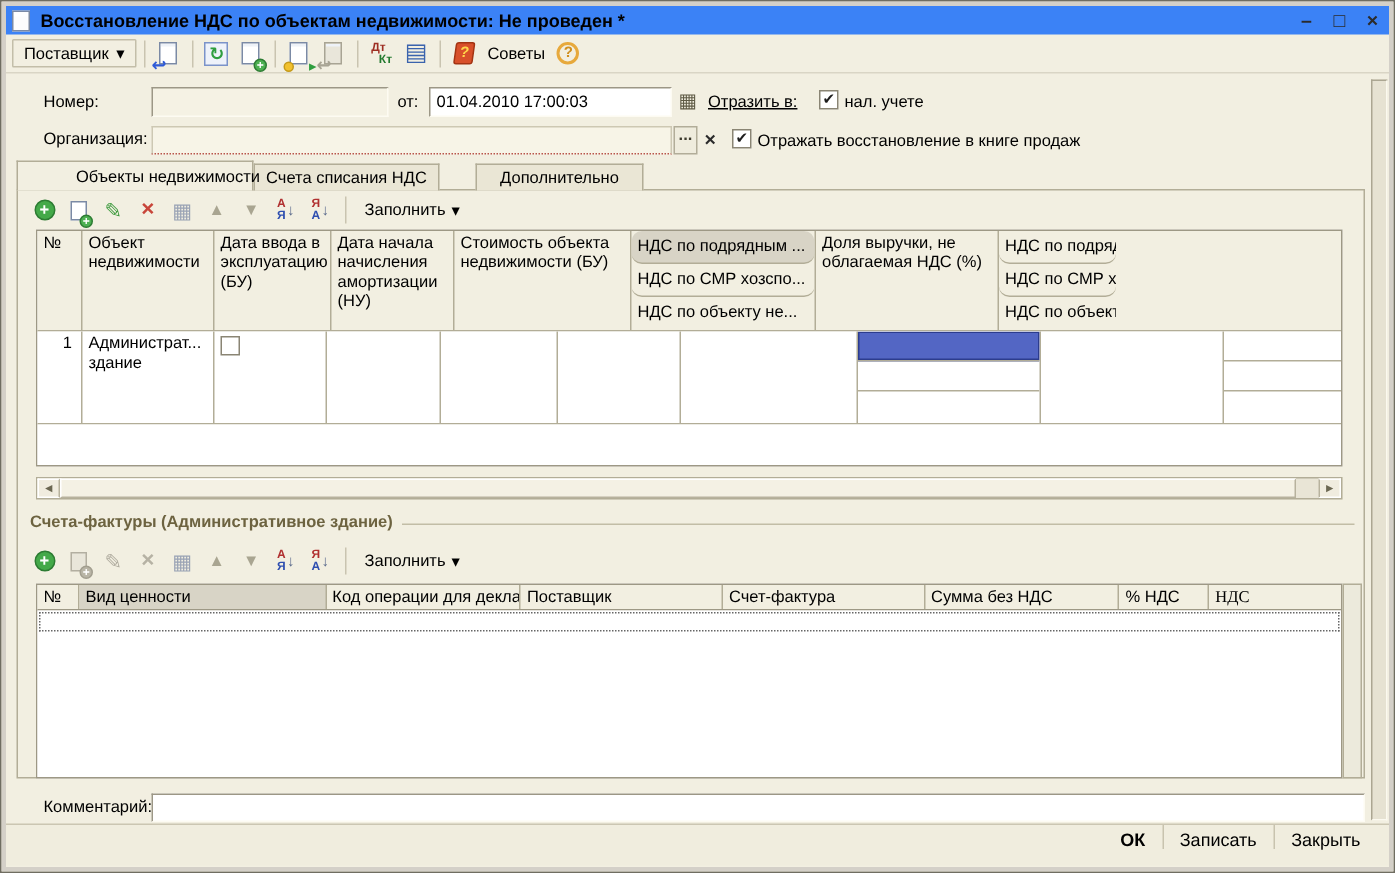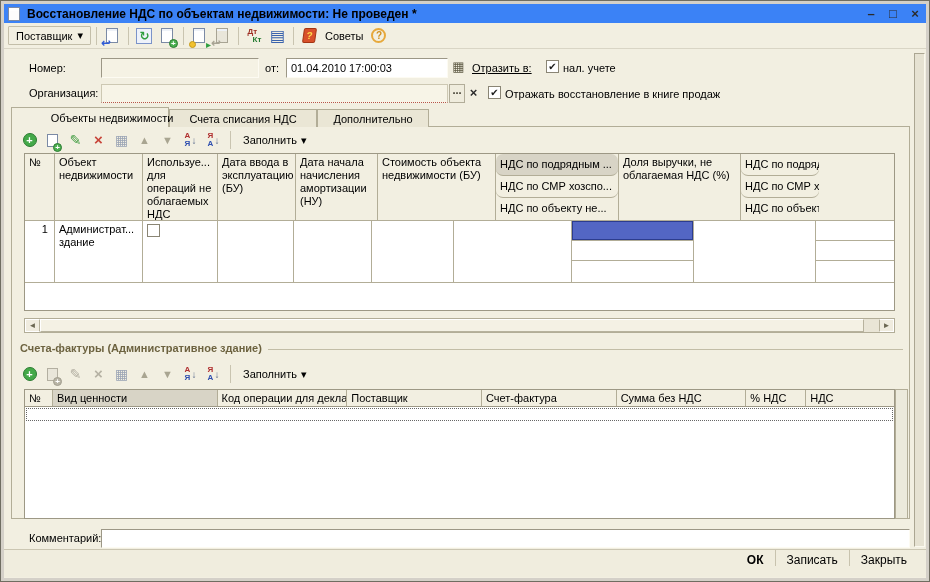--- a/index.html
+++ b/index.html
@@ -132,21 +132,21 @@
   .formscroll { position:absolute; left:913px; top:52px; width:11px; height:494px;
     background:#e6e2d2; border:1px solid; border-color:#aba692 #fbf9ef #fbf9ef #aba692; }
 
   
   .grp { position:absolute; left:8px; top:215px; right:6px; display:flex; align-items:center; gap:6px;
     font-weight:bold; color:#6d6340; }
   .grp .line { flex:1; height:1px; background:#c2bda6; margin-top:2px; }
   .tbl2 { position:absolute; left:12px; top:262px; width:871px; border:1px solid #9d9885; background:#fff; }
   .h2row { display:flex; height:17px; background:#f2efe1; border-bottom:1px solid #9d9885; }
   .h2 { border-right:1px solid #b2ad97; padding:1px 4px; white-space:nowrap; overflow:hidden; line-height:14px; }
-  .h2:last-child { border-right:none; }
+  .h2:last-child { border-right:none;font-family:Liberation Serif, serif; }
   .h2.selhdr { background:#d8d4c6; }
   .v0{width:28px;} .v1{width:165px;} .v2{width:130px;} .v3{width:135px;} .v4{width:135px;}
   .v5{width:130px;} .v6{width:60px;} .v7{width:88px;}
   .t2body { height:111px; background:#fff; position:relative; }
   .focusrow { position:absolute; left:1px; top:1px; right:1px; height:13px; border:1px dotted #666; }
 
   
   .footer { position:absolute; left:3px; right:3px; top:548px; height:28px;
     background:#f0edde; border-top:1px solid #cbc6b2;
     display:flex; align-items:flex-start; justify-content:flex-end; gap:0; padding:0 8px; z-index:55; }
@@ -227,21 +227,21 @@
   <span class="lbl" style="left:562px; top:61px;">нал. учете</span>
 
   <span class="lbl" style="left:28px; top:86px;">Организация:</span>
   <span class="orgfield" style="left:100px; top:83px; width:347px; height:19px;"></span>
   <span class="sqbtn" style="left:448px; top:83px; width:16px; height:19px; line-height:11px;">...</span>
   <span class="flatx" style="left:465px; top:83px; width:15px; height:19px; line-height:18px;">×</span>
   <span class="cb" style="left:487px; top:85px;">✔</span>
   <span class="lbl" style="left:504px; top:87px;">Отражать восстановление в книге продаж</span>
 
   <span class="tab active" style="left:10px; width:158px;">Объекты недвижимости</span>
-  <span class="tab inactive" style="left:168px; width:148px;text-align:center;">Счета списания НДС</span>
+  <span class="tab inactive" style="left:168px; width:124px;text-align:center;">Счета списания НДС</span>
   <span class="tab inactive" style="left:316px; width:112px;">Дополнительно</span>
 
   <div class="page">
 
     <div class="ptb" style="top:3px;">
       <span class="ic2">
           <span class="addcirc">+</span>
         </span>
       <span class="ic2">
           <span class="docsm"></span>
@@ -280,21 +280,20 @@
       <span class="fillbtn">
         <span>Заполнить</span>
         <span>▾</span>
       </span>
     </div>
 
     <div class="tbl1">
       <div class="hrow">
         <div class="hc w0">№</div>
         <div class="hc w1">Объект недвижимости</div>
-        <div class="hc w2">Используе... для операций не облагаемых НДС</div>
         <div class="hc w4">Дата ввода в эксплуатацию (БУ)</div>
         <div class="hc w5">Дата начала начисления амортизации (НУ)</div>
         <div class="hc w6">Стоимость объекта недвижимости (БУ)</div>
         <div class="hc w7 stack">
           <div class="sub selhdr">НДС по подрядным ...</div>
           <div class="sub">НДС по СМР хозспо...</div>
           <div class="sub">НДС по объекту не...</div>
         </div>
         <div class="hc w8">Доля выручки, не облагаемая НДС (%)</div>
         <div class="hc w9 stack">

